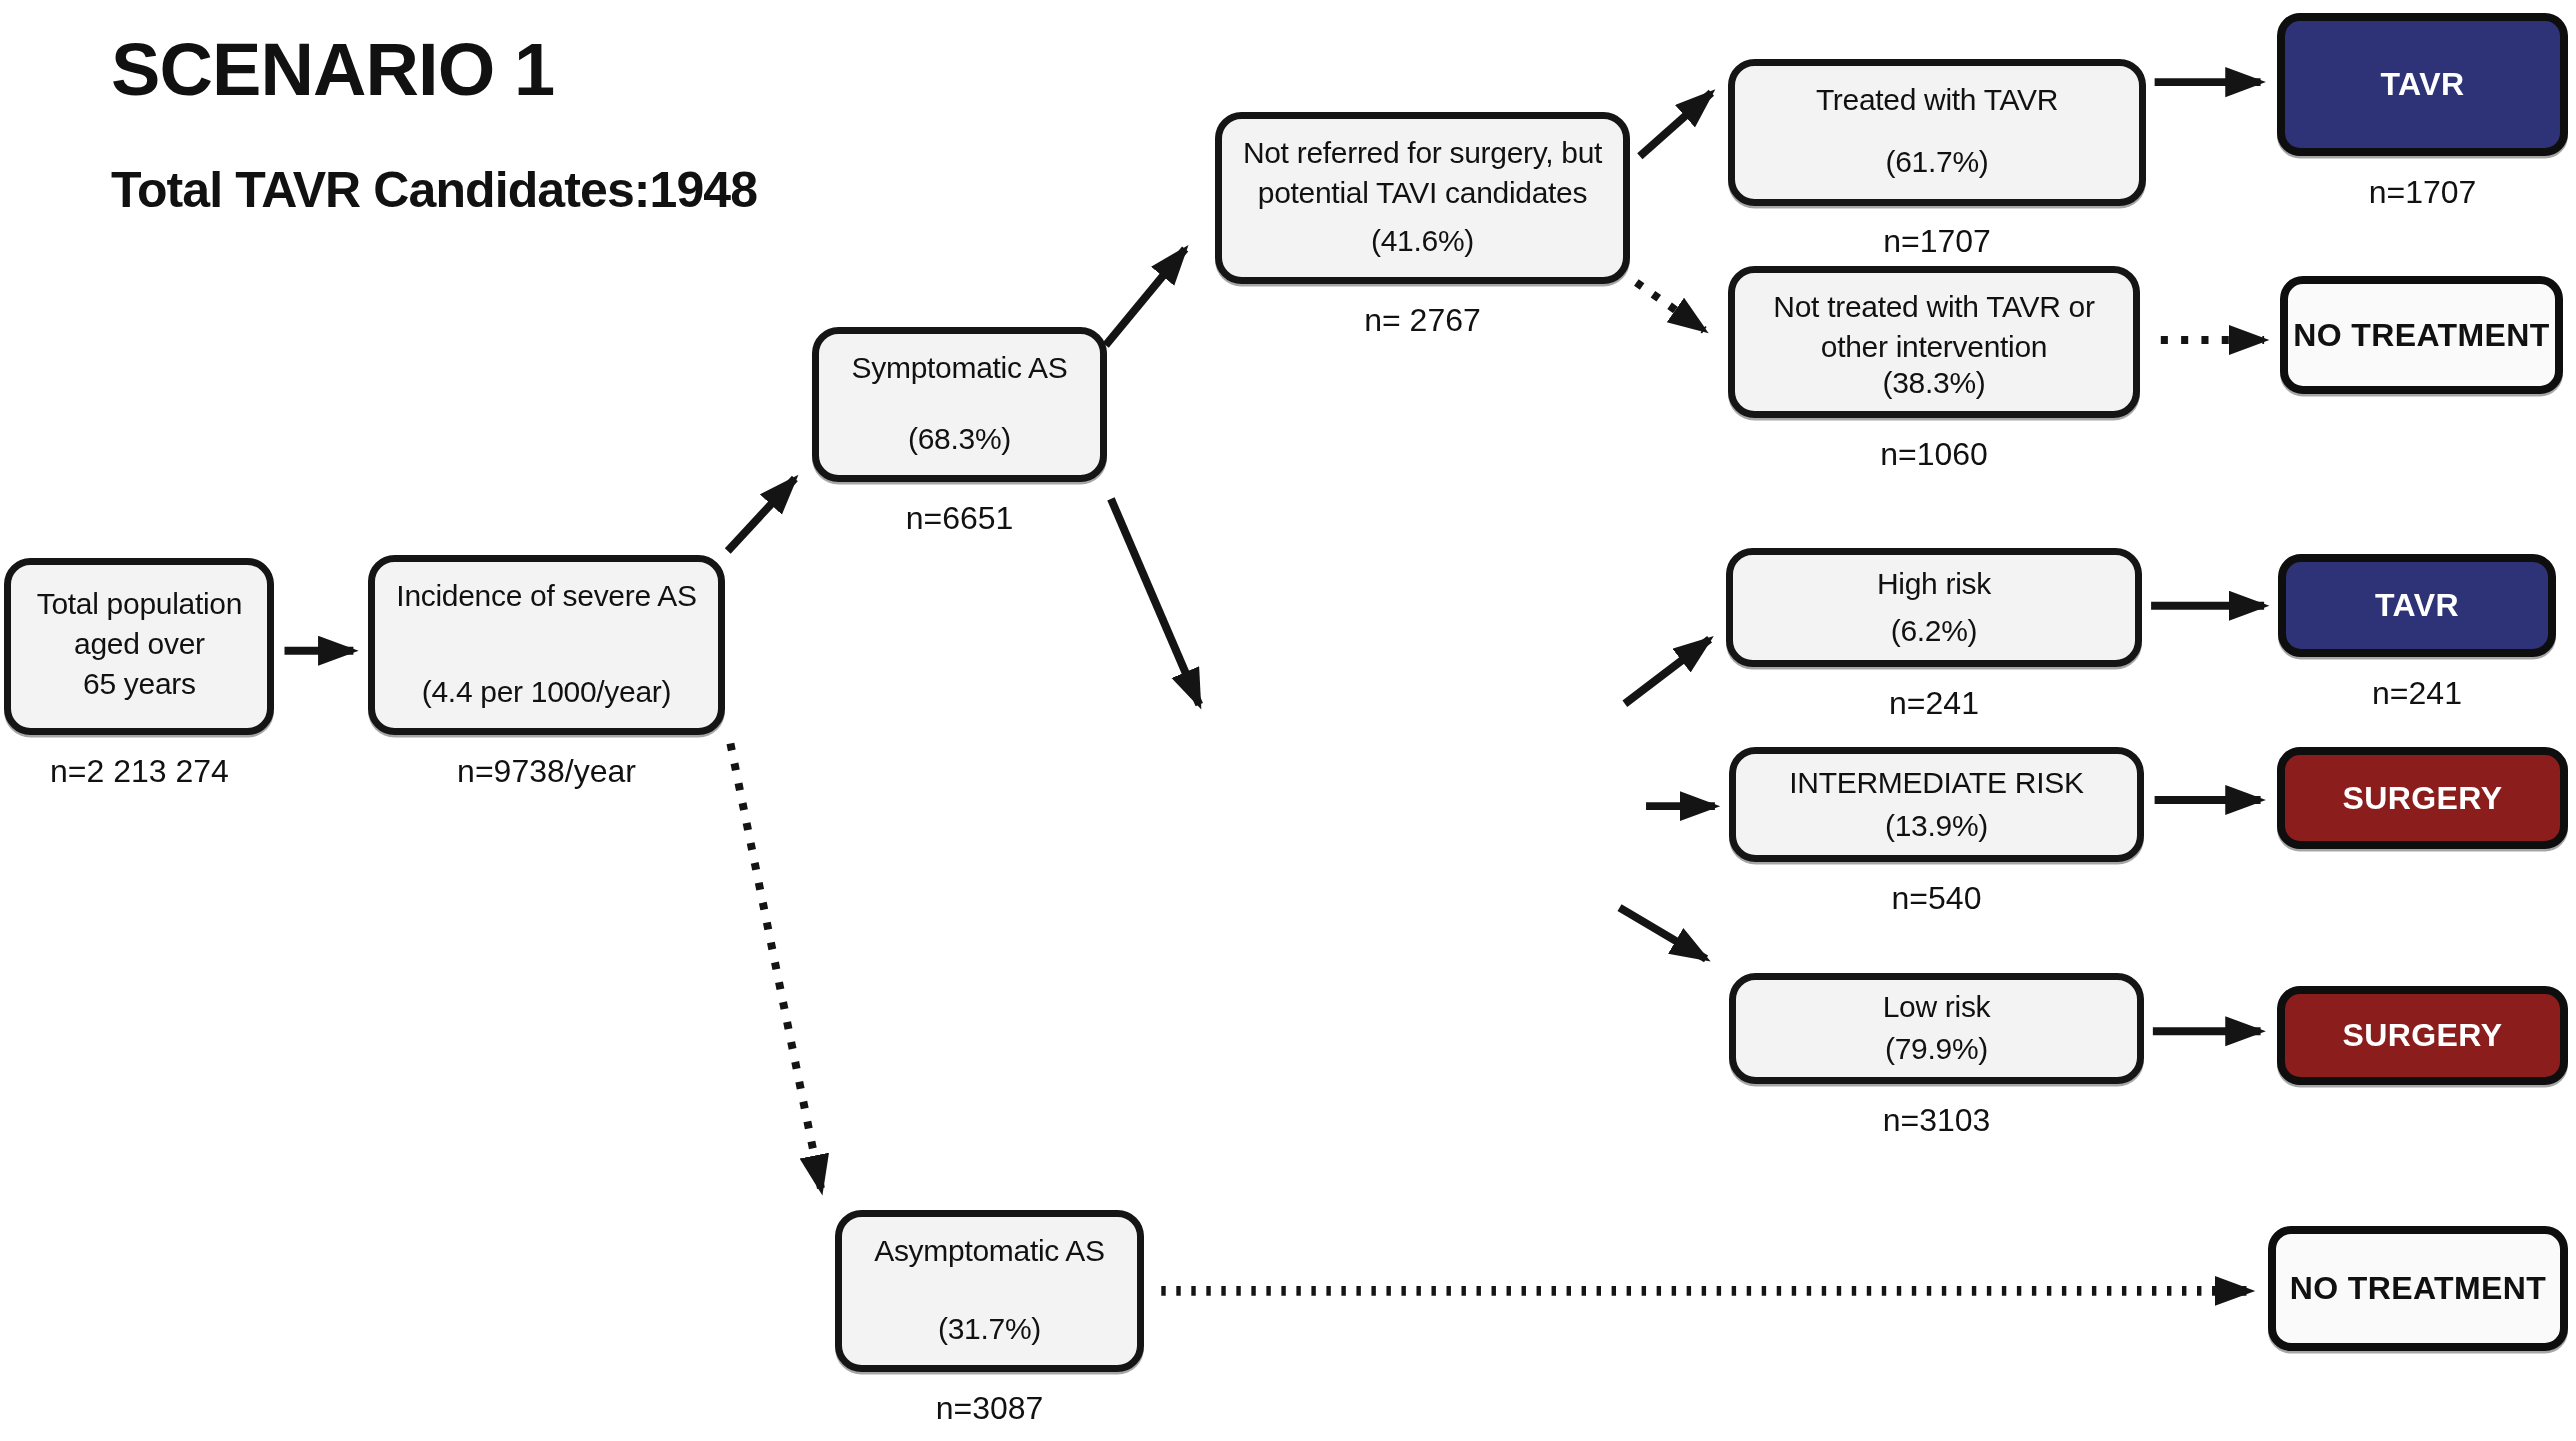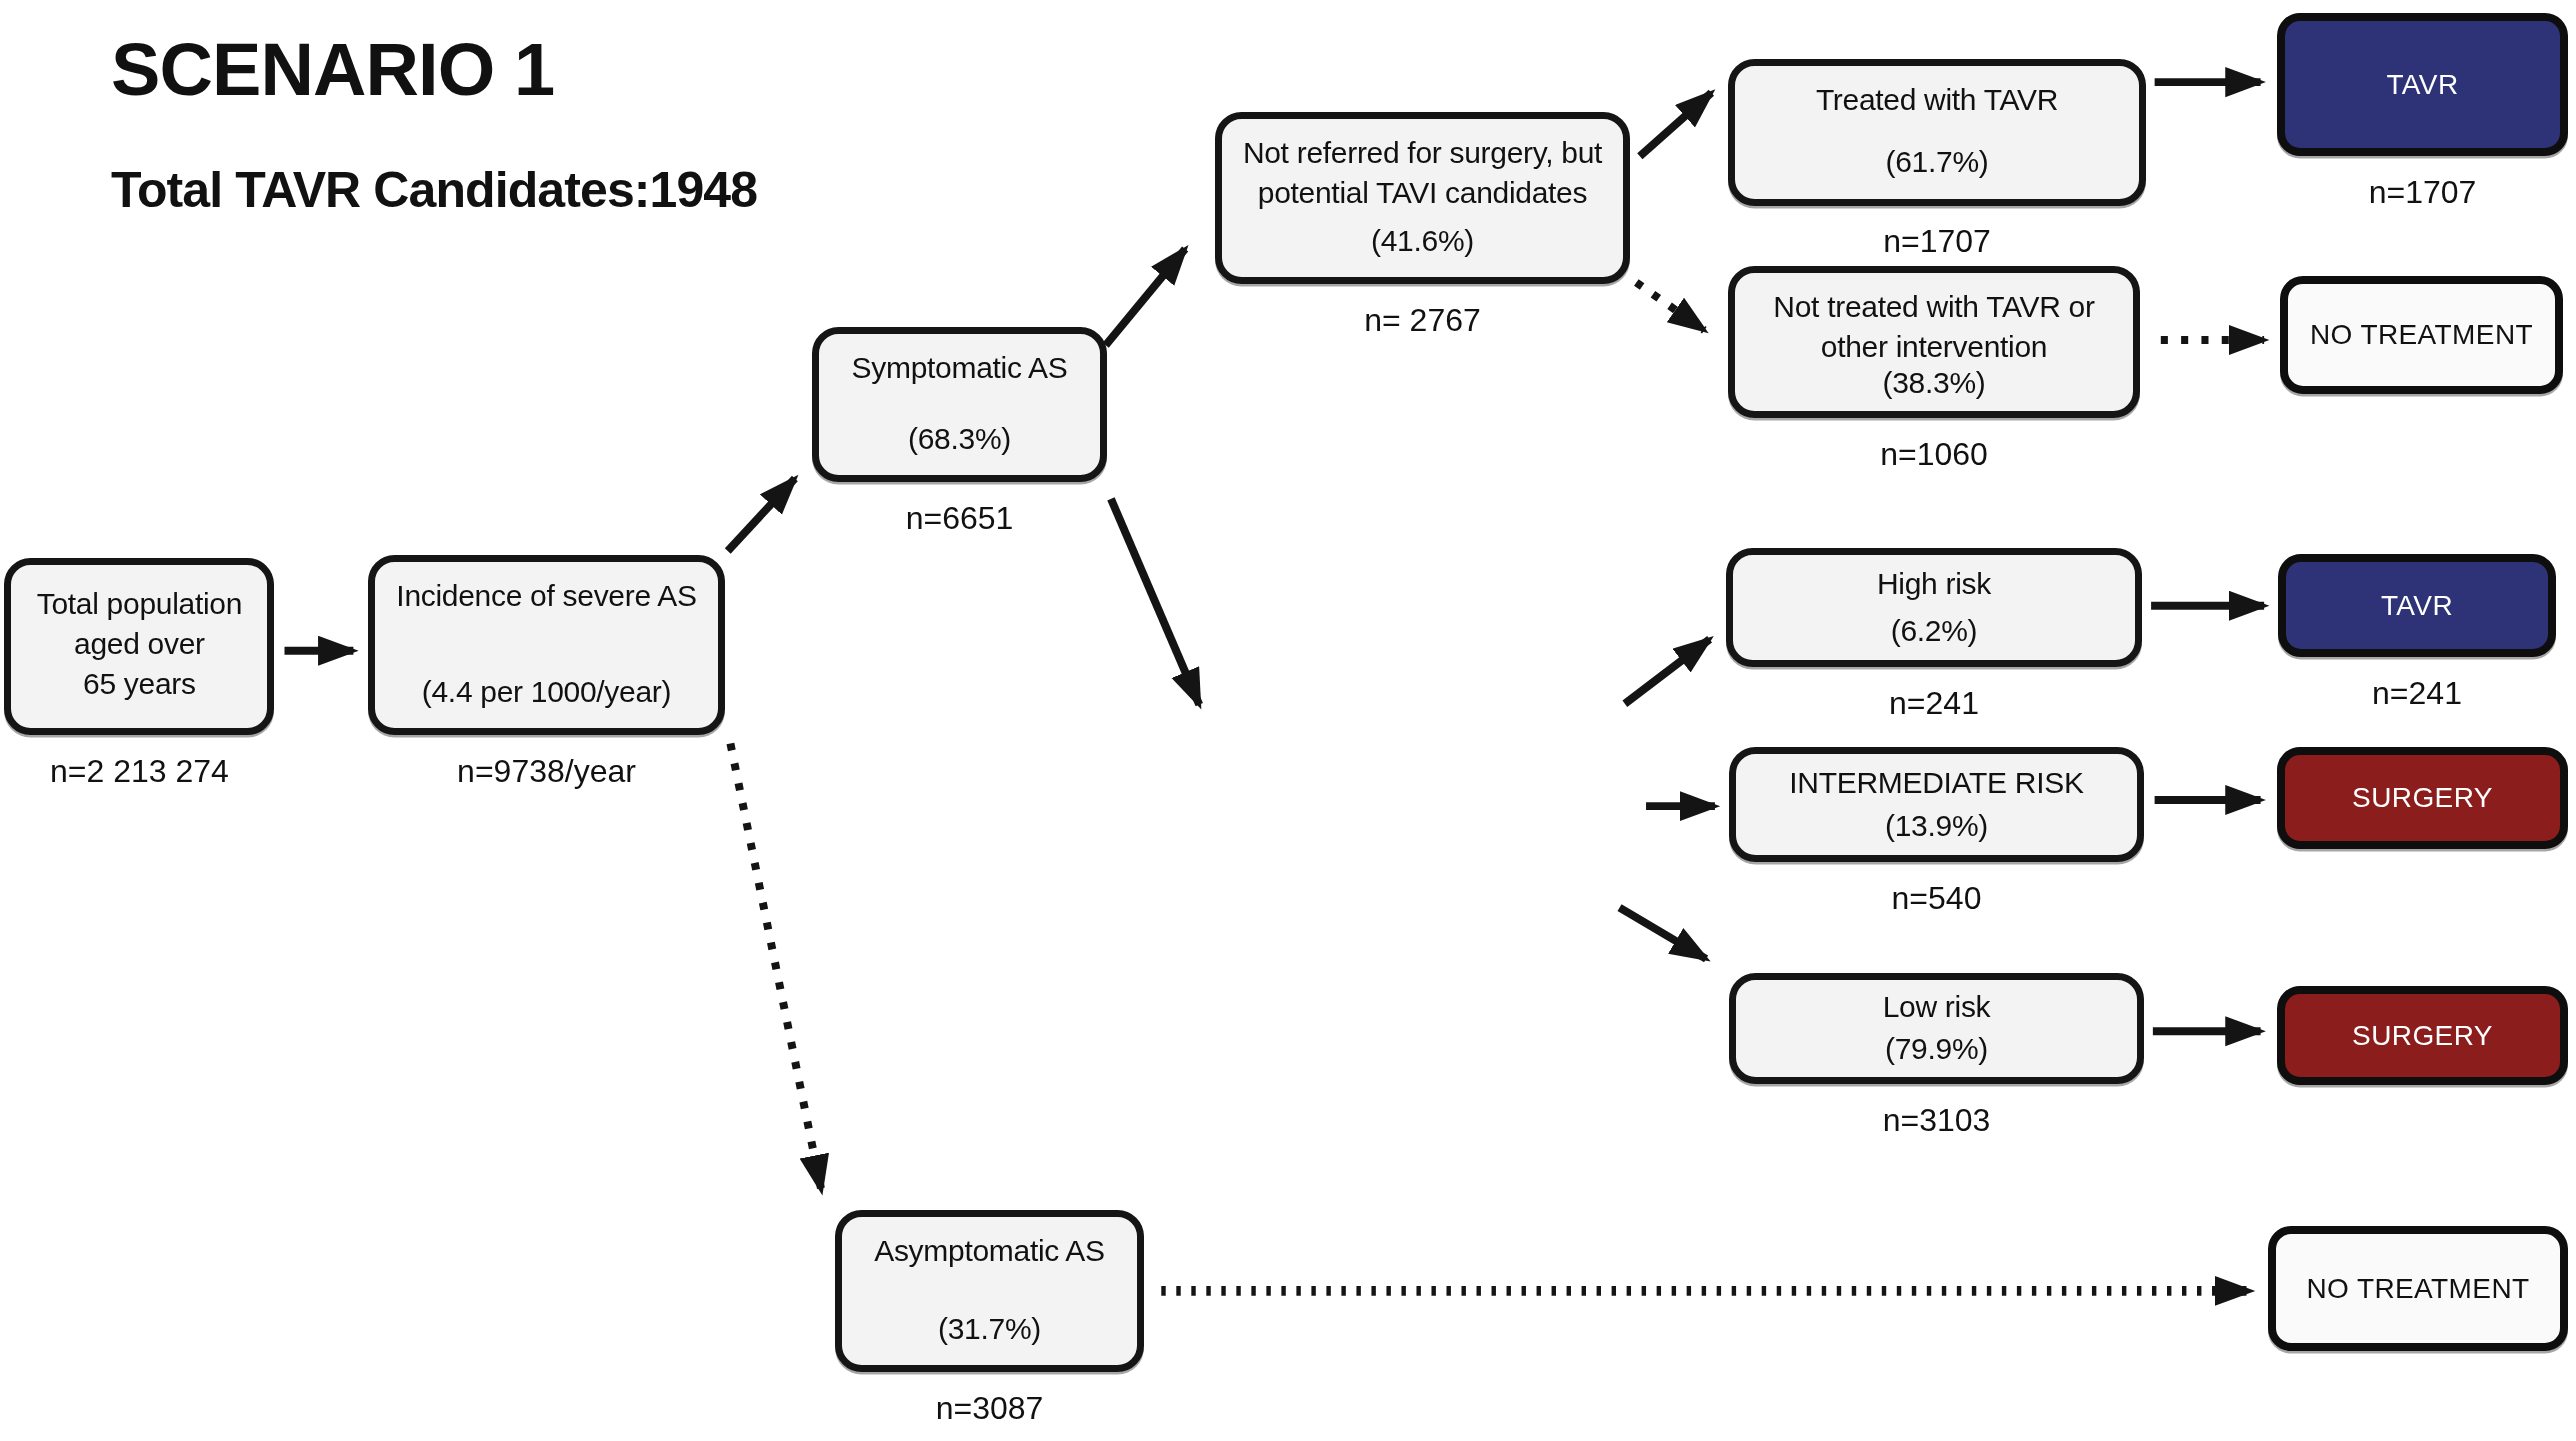--- a/index.html
+++ b/index.html
@@ -48,21 +48,21 @@
   .pct{font-size:30px;letter-spacing:-0.3px;}
   .caption{
     position:absolute;top:calc(100% + 17.7px);left:50%;
     transform:translateX(-50%);
     font-size:32px;white-space:nowrap;
   }
   .outcome .box{
     border:8.8px solid #0e0e0e;border-radius:23px;
     justify-content:center;padding:7px;
   }
-  .olbl{font-size:28px;font-weight:normal;letter-spacing:0.4px;white-space:nowrap;}
+  .olbl{font-size:32px;font-weight:bold;letter-spacing:0.4px;white-space:nowrap;}
   .box.tavr{background:var(--tavr,#2e3377);}
   .box.tavr .olbl{color:#ffffff;}
   .box.surgery{background:var(--surgery,#8b1d1d);}
   .box.surgery .olbl{color:#ffffff;}
   .box.notx{background:var(--notx,#fafafa);}
 </style>
 </head>
 <body>
 
 <div class="canvas">

